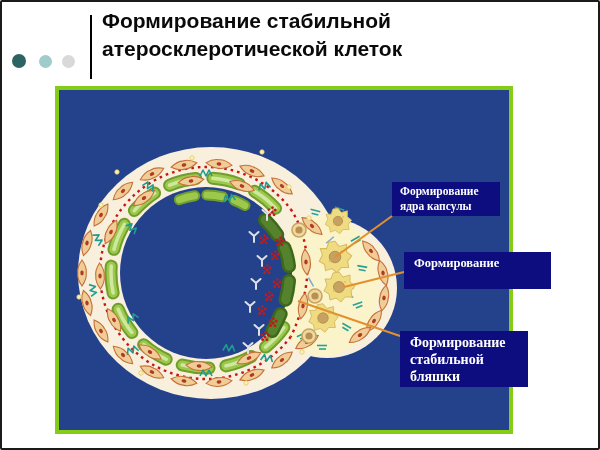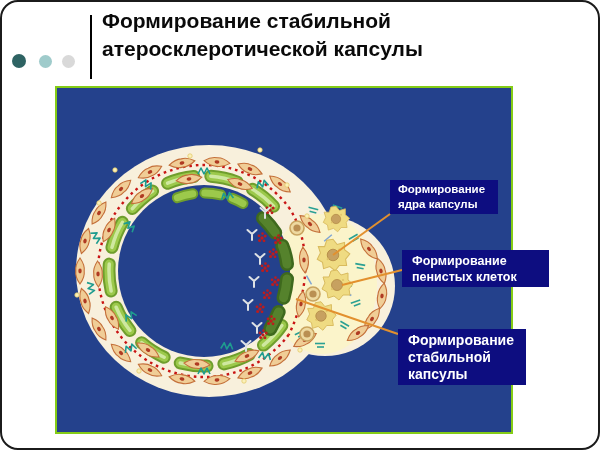--- a/index.html
+++ b/index.html
@@ -1,33 +1,33 @@
 <!DOCTYPE html>
 <html style="--panel: #24418C; --callout: #0D0D80; --leader: #E2902E; --title: #0A0A0A; --bullet1: #2E6363; --bullet2: #9FCBCB; --bullet3: #D9D9D9; --vesselWall: #F8F0DC; --plaqueMatrix: #FBF4CA; --muscleRing: #9CC94B; --fibrousCap: #55822C; --lamina: #C91414; --foamCell: #EFDB82;"><head>
 <meta charset="utf-8">
 <style>
   html,body{margin:0;padding:0;background:#ffffff;}
   .slide{
     position:relative;width:600px;height:450px;box-sizing:border-box;
-    background:#ffffff;border:2px solid #1b1b1b;border-radius:18px;overflow:hidden;
+    background:#ffffff;border:2px solid #1b1b1b;border-radius:2px;overflow:hidden;
     font-family:"Liberation Sans",sans-serif;
   }
   .bullet{position:absolute;border-radius:50%;}
   #bullet1{left:10px;top:52px;width:14px;height:14px;background:var(--bullet1,#2E6363);}
   #bullet2{left:37px;top:53px;width:13px;height:13px;background:var(--bullet2,#9FCBCB);}
   #bullet3{left:60px;top:53px;width:13px;height:13px;background:var(--bullet3,#D9D9D9);}
   .vbar{position:absolute;left:88px;top:13px;width:2px;height:64px;background:#000;}
   .title{
     position:absolute;left:100px;top:5px;width:470px;
     font-size:21px;font-weight:bold;color:var(--title,#0A0A0A);line-height:28px;
   }
   .title span{display:block;white-space:nowrap;}
   .panel{
     position:absolute;left:53px;top:84px;width:458px;height:348px;box-sizing:border-box;
-    background:var(--panel,#24418C);border:2px solid #84cc16;
+    background:var(--panel,#24418C);border:4px solid #84cc16;font-family:Liberation Serif, serif;
   }
   .panel svg{position:absolute;left:0;top:0;}
   .callout{
     position:absolute;box-sizing:border-box;background:var(--callout,#0D0D80);
     color:#ffffff;font-weight:bold;
   }
   .callout span{display:block;white-space:nowrap;}
   #callout-core{left:333px;top:92px;width:108px;height:34px;font-size:11.5px;line-height:15px;padding:2px 0 0 8px;}
   #callout-foam{left:345px;top:162px;width:147px;height:37px;font-size:12.5px;line-height:16px;padding:3px 0 0 10px;}
   #callout-cap{left:341px;top:241px;width:128px;height:56px;font-size:14px;line-height:17px;padding:3px 0 0 10px;}
@@ -37,21 +37,21 @@
 
 <div class="slide">
 
   <div id="bullet1" class="bullet"></div>
   <div id="bullet2" class="bullet"></div>
   <div id="bullet3" class="bullet"></div>
   <div class="vbar"></div>
 
   <div class="title">
     <span>Формирование стабильной</span>
-    <span>атеросклеротической капсулы</span>
+    <span>атеросклеротической клеток</span>
   </div>
 
   <div class="panel">
     <svg width="494" height="344" viewBox="0 0 494 344">
       <defs>
         <g id="spindle">
           <path d="M-13,0 Q-6,-5 0,-4.2 Q6,-5 13,0 Q6,5 0,4.2 Q-6,5 -13,0 Z" fill="#F0CD96" stroke="#C4703A" stroke-width="1.1"></path>
           <ellipse rx="2.4" ry="1.7" fill="#B03A22"></ellipse>
         </g>
         <path id="squig" d="M-6,3 L-3,-3 L0,3 L3,-3 L6,3" fill="none" stroke="#1F9C8F" stroke-width="1.6" stroke-linejoin="round"></path>
@@ -211,21 +211,20 @@
         <line x1="341" y1="246" x2="239" y2="211"></line>
       </g>
     </svg>
 
     <div id="callout-core" class="callout">
       <span>Формирование</span>
       <span>ядра капсулы</span>
     </div>
     <div id="callout-foam" class="callout">
       <span>Формирование</span>
-      <span>пенистых клеток</span>
     </div>
     <div id="callout-cap" class="callout">
       <span>Формирование</span>
       <span>стабильной</span>
-      <span>капсулы</span>
+      <span>бляшки</span>
     </div>
   </div>
 </div>
 
 </body></html>

